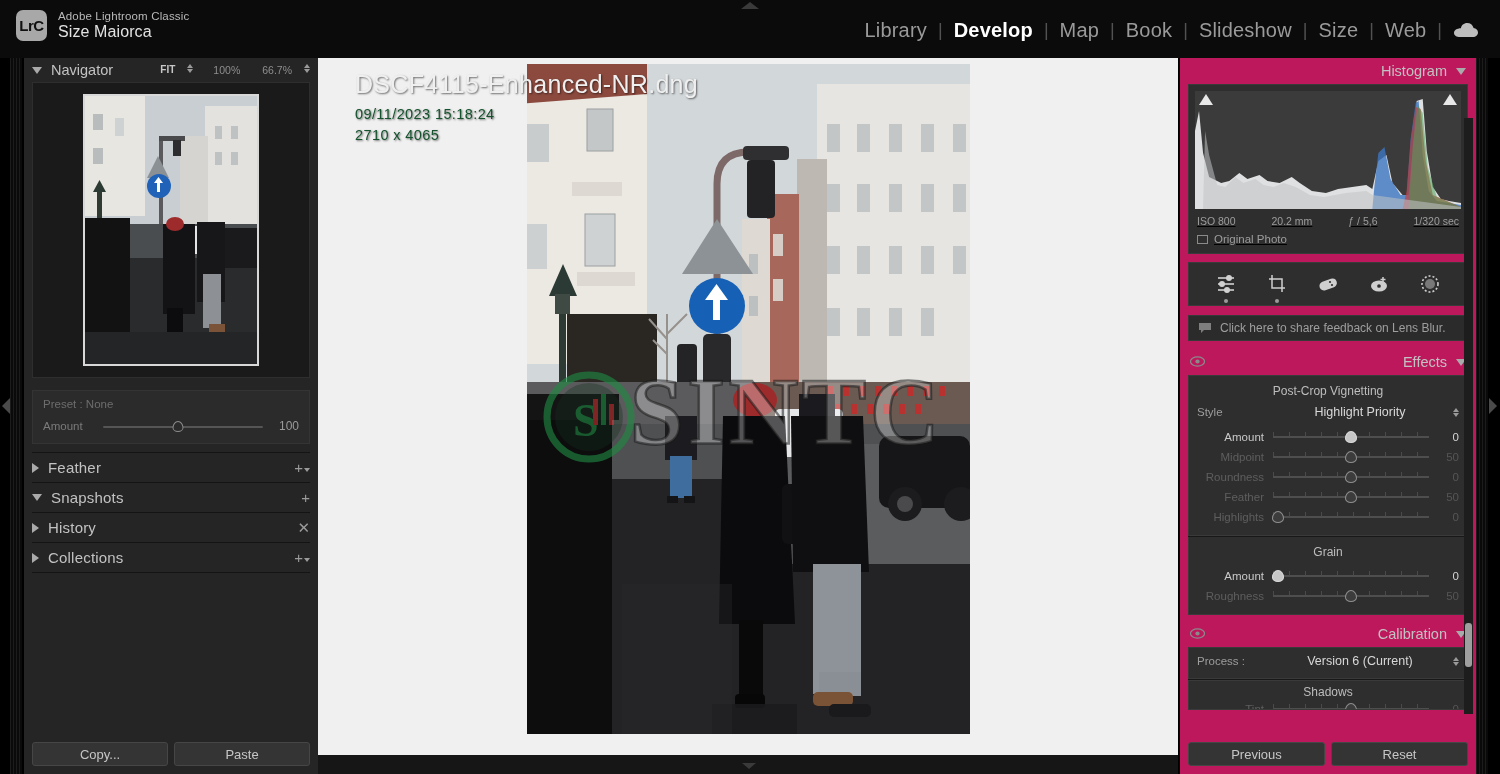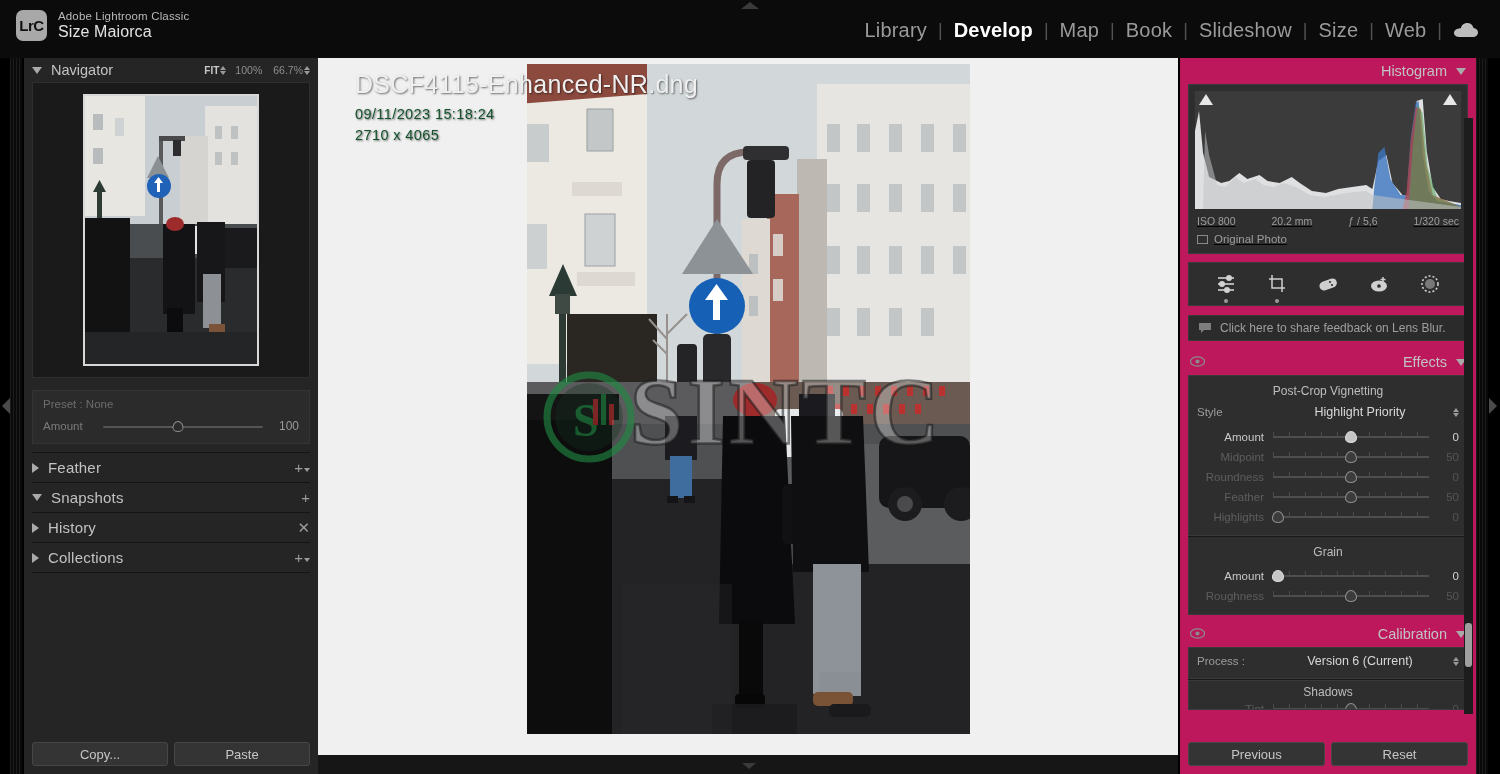--- a/index.html
+++ b/index.html
@@ -75,21 +75,21 @@
     display: flex; flex-direction: column;
   }
   .panel-header {
     height: 24px; display: flex; align-items: center;
     padding: 0 8px; color: #b5b5b5; font-size: 14px;
     background: #252525; cursor: pointer;
   }
   .tri-down { width: 0; height: 0; border-left: 5.5px solid transparent; border-right: 5.5px solid transparent; border-top: 7px solid #aaa; margin-right: 9px; }
   .tri-right { width: 0; height: 0; border-top: 5.5px solid transparent; border-bottom: 5.5px solid transparent; border-left: 7px solid #aaa; margin-right: 9px; }
   .nav-title { font-size: 14.5px; color: #c2c2c2; }
-  .nav-zoom { margin-left: auto; display: flex; align-items: center; gap: 1px; font-size: 10.5px; color: #8e8e8e; }
+  .nav-zoom { margin-left: auto; display: flex; align-items: flex-start; gap: 12px; font-size: 10.5px; color: #8e8e8e; }
   .nav-zoom b { color: #c8c8c8; font-weight: bold; font-size: 10px; }
   .stepper { display: inline-flex; flex-direction: column; line-height: 0; gap: 1px; }
   .stepper i { width: 0; height: 0; border-left: 3px solid transparent; border-right: 3px solid transparent; }
   .stepper i.up { border-bottom: 4px solid #9a9a9a; }
   .stepper i.dn { border-top: 4px solid #9a9a9a; }
 
   .nav-box {
     margin: 0 8px 6px 8px; height: 296px; background: #1a1a1a;
     display: flex; align-items: center; justify-content: center;
     border: 1px solid #2e2e2e;

